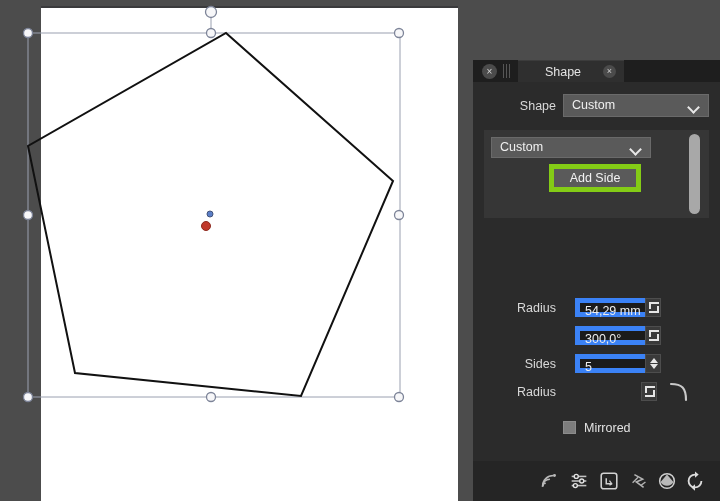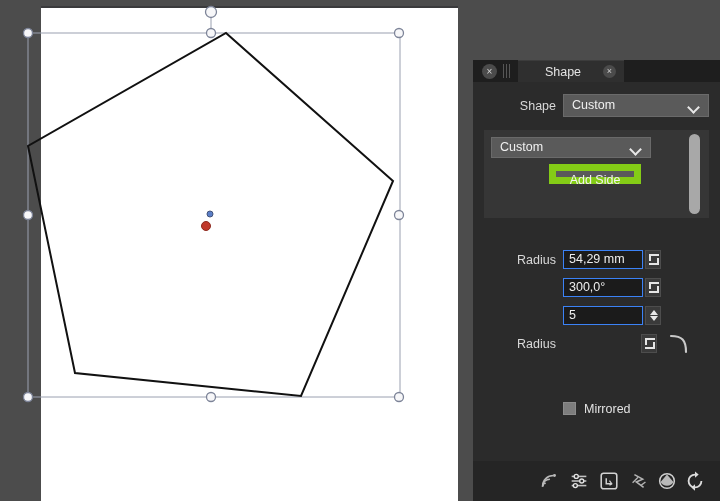--- a/index.html
+++ b/index.html
@@ -66,36 +66,36 @@
   #subpanel{
     position:absolute;left:11px;top:48px;width:225px;height:88px;background:#363636;
   }
   #custom-combo{
     position:absolute;left:7px;top:7px;width:160px;height:21px;line-height:19px;
     background:#5a5a5a;border:1px solid #6a6a6a;box-sizing:border-box;
     color:#f0f0f0;font-size:12.5px;
   }
   #custom-combo .txt{position:absolute;left:8px;top:0;}
   #add-side{
-    position:absolute;left:65px;top:34px;width:92px;height:20px;
-    background:#5a5a5a;border:7px solid #84cc16;box-sizing:border-box;
+    position:absolute;left:65px;top:34px;width:92px;height:28px;
+    background:#5a5a5a;border:5px solid #84cc16;box-sizing:border-box;
     color:#f2f2f2;font-size:12.5px;line-height:18px;text-align:center;
   }
   #sb-track{position:absolute;left:204px;top:3px;width:14px;height:82px;background:#363636;}
   #sb-thumb{position:absolute;left:205px;top:4px;width:11px;height:80px;background:#a8a8a8;border-radius:6px;}
 
   
-  .prow{position:absolute;left:0;width:247px;height:20px;}
+  .prow{position:absolute;left:0;width:247px;height:20px;margin-top:48px;}
   .prow .lab{
     position:absolute;left:0;top:0;width:83px;height:20px;line-height:20px;
     text-align:right;color:#d9d9d9;font-size:12.5px;
   }
   .field{
-    position:absolute;left:90px;top:0;width:80px;height:19px;
-    background:#1b1b1b;border:1px solid #3b82f6;box-sizing:border-box;
+    position:absolute;left:102px;top:0;width:80px;height:19px;
+    background:#1b1b1b;border:5px solid #3b82f6;box-sizing:border-box;
     color:#ededed;font-size:12.5px;line-height:17px;
   }
   .field .txt{position:absolute;left:5px;top:0;}
   .spin{
     position:absolute;left:172px;top:0;width:16px;height:19px;
     background:#3a3a3a;border:1px solid #4d4d4d;box-sizing:border-box;
   }
   .spin .up,.spin .dn{position:absolute;left:3px;width:8px;height:5px;}
   .spin.chevstyle .up{top:3px;border-left:2px solid #e6e6e6;border-top:2px solid #e6e6e6;transform:skew(0deg);}
   .spin.chevstyle .up:before{content:"";}
@@ -214,41 +214,42 @@
       <div class="field">
         <span class="txt">300,0°</span>
       </div>
       <div class="spin chevstyle">
         <span class="up"></span>
         <span class="dn"></span>
       </div>
     </div>
 
     <div class="prow" style="top:224px">
+      <div class="lab">Sides</div>
       <div class="field">
         <span class="txt">5</span>
       </div>
       <div class="spin tristyle">
         <span class="up"></span>
         <span class="dn"></span>
       </div>
     </div>
 
     <div class="prow" style="top:252px">
       <div class="lab">Radius</div>
       <div class="spin chevstyle" style="left:168px">
         <span class="up"></span>
         <span class="dn"></span>
       </div>
       <svg id="corner-curve" viewBox="0 0 24 24">
         <path d="M3 4 C14 4, 18 8, 18 20" fill="none" stroke="#c9c9c9" stroke-width="2.1" stroke-linecap="round"></path>
       </svg>
     </div>
 
-    <div class="crow" style="top:319px">
+    <div class="crow" style="top:338px">
       <span class="cbox"></span>
       <span class="clab">Mirrored</span>
     </div>
 
     <div id="dock-toolbar">
       <svg class="tbicon" style="left:65px" viewBox="0 0 24 24">
         <path d="M5 18 C5 11, 10 6, 17 6" fill="none" stroke="#b9b9b9" stroke-width="1.7"></path>
         <path d="M5 18 C5 13.5, 8.5 10, 13 10" fill="none" stroke="#b9b9b9" stroke-width="1.7"></path>
         <path d="M5 18 C5 16, 6.5 14.5, 8.5 14.5" fill="none" stroke="#b9b9b9" stroke-width="1.7"></path>
         <circle cx="18" cy="6" r="1.6" fill="#b9b9b9"></circle>

